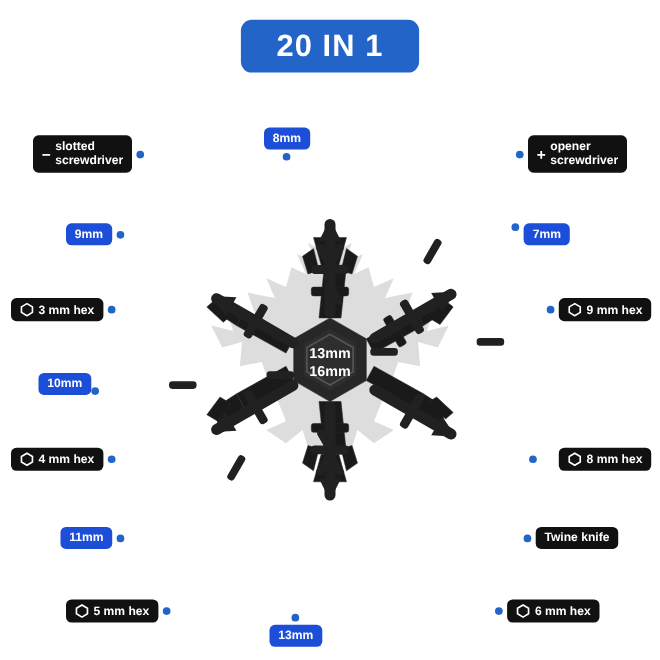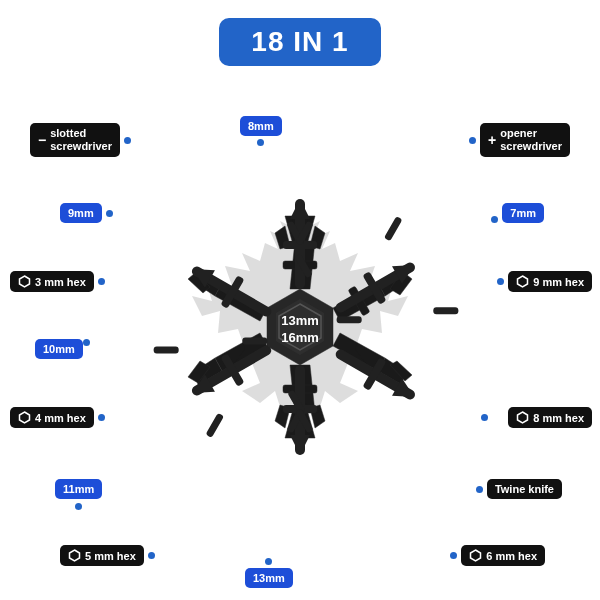--- a/index.html
+++ b/index.html
@@ -79,21 +79,21 @@
       height: 7px;
       border-radius: 50%;
       background: #2264c8;
       flex-shrink: 0;
     }
   </style>
 </head>
 <body>
 
 <div class="page-container">
-  <div class="title-badge">18 IN 1</div>
+  <div class="title-badge">20 IN 1</div>
 
   <div class="snowflake-area">
 
     <svg class="snowflake-svg" width="320" height="320" viewBox="0 0 320 320">
       <defs>
         <radialGradient id="sfGrad" cx="50%" cy="50%" r="50%">
           <stop offset="0%" stop-color="#555"></stop>
           <stop offset="100%" stop-color="#1a1a1a"></stop>
         </radialGradient>
       </defs>
@@ -235,21 +235,21 @@
       <div class="dot"></div>
     </div>
 
     <div class="label" style="position:absolute; left:60px; top:132px; align-items:center; gap:4px;">
       <div class="label-box blue-outline">
         <span>9mm</span>
       </div>
       <div class="dot"></div>
     </div>
 
-    <div class="label" style="position:absolute; right:56px; top:132px; align-items:flex-end; gap:4px; flex-direction:row-reverse;">
+    <div class="label" style="position:absolute; right:82px; top:132px; align-items:flex-start; gap:4px; flex-direction:row-reverse;">
       <div class="label-box blue-outline">
         <span>7mm</span>
       </div>
       <div class="dot"></div>
     </div>
 
     <div class="label" style="position:absolute; left:10px; top:200px; align-items:center; gap:4px;">
       <div class="label-box">
         <svg width="13" height="13" viewBox="0 0 13 13">
             <polygon points="6.5,1 11.5,4 11.5,9 6.5,12 1.5,9 1.5,4" fill="none" stroke="white" stroke-width="1.5"></polygon>
@@ -262,21 +262,21 @@
     <div class="label" style="position:absolute; right:8px; top:200px; align-items:center; gap:4px; flex-direction:row-reverse;">
       <div class="label-box">
         <svg width="13" height="13" viewBox="0 0 13 13">
             <polygon points="6.5,1 11.5,4 11.5,9 6.5,12 1.5,9 1.5,4" fill="none" stroke="white" stroke-width="1.5"></polygon>
           </svg>
         <span>9 mm hex</span>
       </div>
       <div class="dot"></div>
     </div>
 
-    <div class="label" style="position:absolute; left:35px; top:268px; align-items:flex-start; gap:0;">
+    <div class="label" style="position:absolute; left:35px; top:268px; align-items:flex-end; gap:0;">
       <div class="label-box blue-outline">
         <span>10mm</span>
       </div>
       <div class="dot"></div>
     </div>
 
 
     <div class="label" style="position:absolute; left:10px; top:336px; align-items:center; gap:4px;">
       <div class="label-box">
         <svg width="13" height="13" viewBox="0 0 13 13">
@@ -290,21 +290,21 @@
     <div class="label" style="position:absolute; right:8px; top:336px; align-items:center; gap:20px; flex-direction:row-reverse;">
       <div class="label-box">
         <svg width="13" height="13" viewBox="0 0 13 13">
             <polygon points="6.5,1 11.5,4 11.5,9 6.5,12 1.5,9 1.5,4" fill="none" stroke="white" stroke-width="1.5"></polygon>
           </svg>
         <span>8 mm hex</span>
       </div>
       <div class="dot"></div>
     </div>
 
-    <div class="label" style="position:absolute; left:55px; top:408px; align-items:center; gap:4px;flex-direction:column;">
+    <div class="label" style="position:absolute; left:55px; top:408px; align-items:center; gap:4px;">
       <div class="label-box blue-outline">
         <span>11mm</span>
       </div>
       <div class="dot"></div>
     </div>
 
     <div class="label" style="position:absolute; right:38px; top:408px; align-items:center; gap:4px; flex-direction:row-reverse;">
       <div class="label-box">
         <span>Twine knife</span>
       </div>

